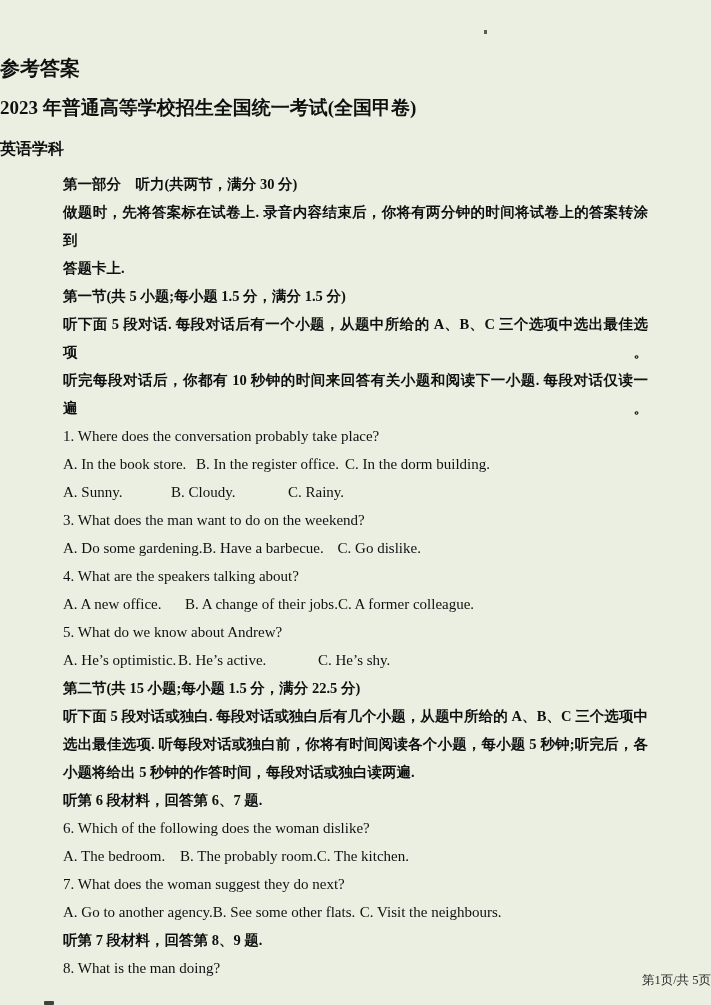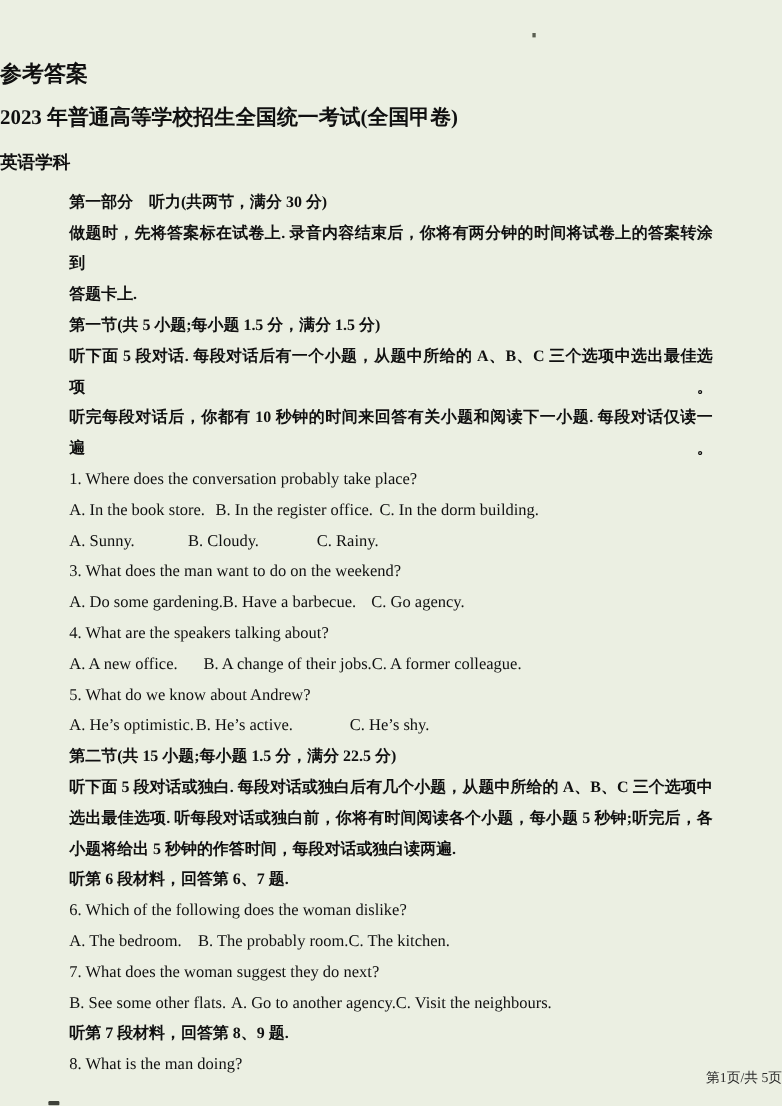--- a/index.html
+++ b/index.html
@@ -69,21 +69,21 @@
     <div class="en opts">
       <span style="min-width:108px">A. Sunny.</span>
       <span style="min-width:117px">B. Cloudy.</span>
       <span>C. Rainy.</span>
     </div>
 
     <div class="en">3. What does the man want to do on the weekend?</div>
     <div class="en opts">
       <span style="min-width:137px">A. Do some gardening.</span>
       <span style="min-width:135px">B. Have a barbecue.</span>
-      <span>C. Go agency.</span>
+      <span>C. Go dislike.</span>
     </div>
 
     <div class="en">4. What are the speakers talking about?</div>
     <div class="en opts">
       <span style="min-width:122px">A. A new office.</span>
       <span style="min-width:150px">B. A change of their jobs.</span>
       <span>C. A former colleague.</span>
     </div>
 
     <div class="en">5. What do we know about Andrew?</div>
@@ -102,22 +102,22 @@
 
     <div class="en">6. Which of the following does the woman dislike?</div>
     <div class="en opts">
       <span style="min-width:117px">A. The bedroom.</span>
       <span style="min-width:115px">B. The probably room.</span>
       <span>C. The kitchen.</span>
     </div>
 
     <div class="en">7. What does the woman suggest they do next?</div>
     <div class="en opts">
+      <span style="min-width:145px">A. Go to another agency.</span>
       <span style="min-width:147px">B. See some other flats.</span>
-      <span style="min-width:145px">A. Go to another agency.</span>
       <span>C. Visit the neighbours.</span>
     </div>
 
     <div class="zh">听第 7 段材料，回答第 8、9 题.</div>
 
     <div class="en">8. What is the man doing?</div>
 
   </div>
 
   <div class="footer">第1页/共 5页</div>

